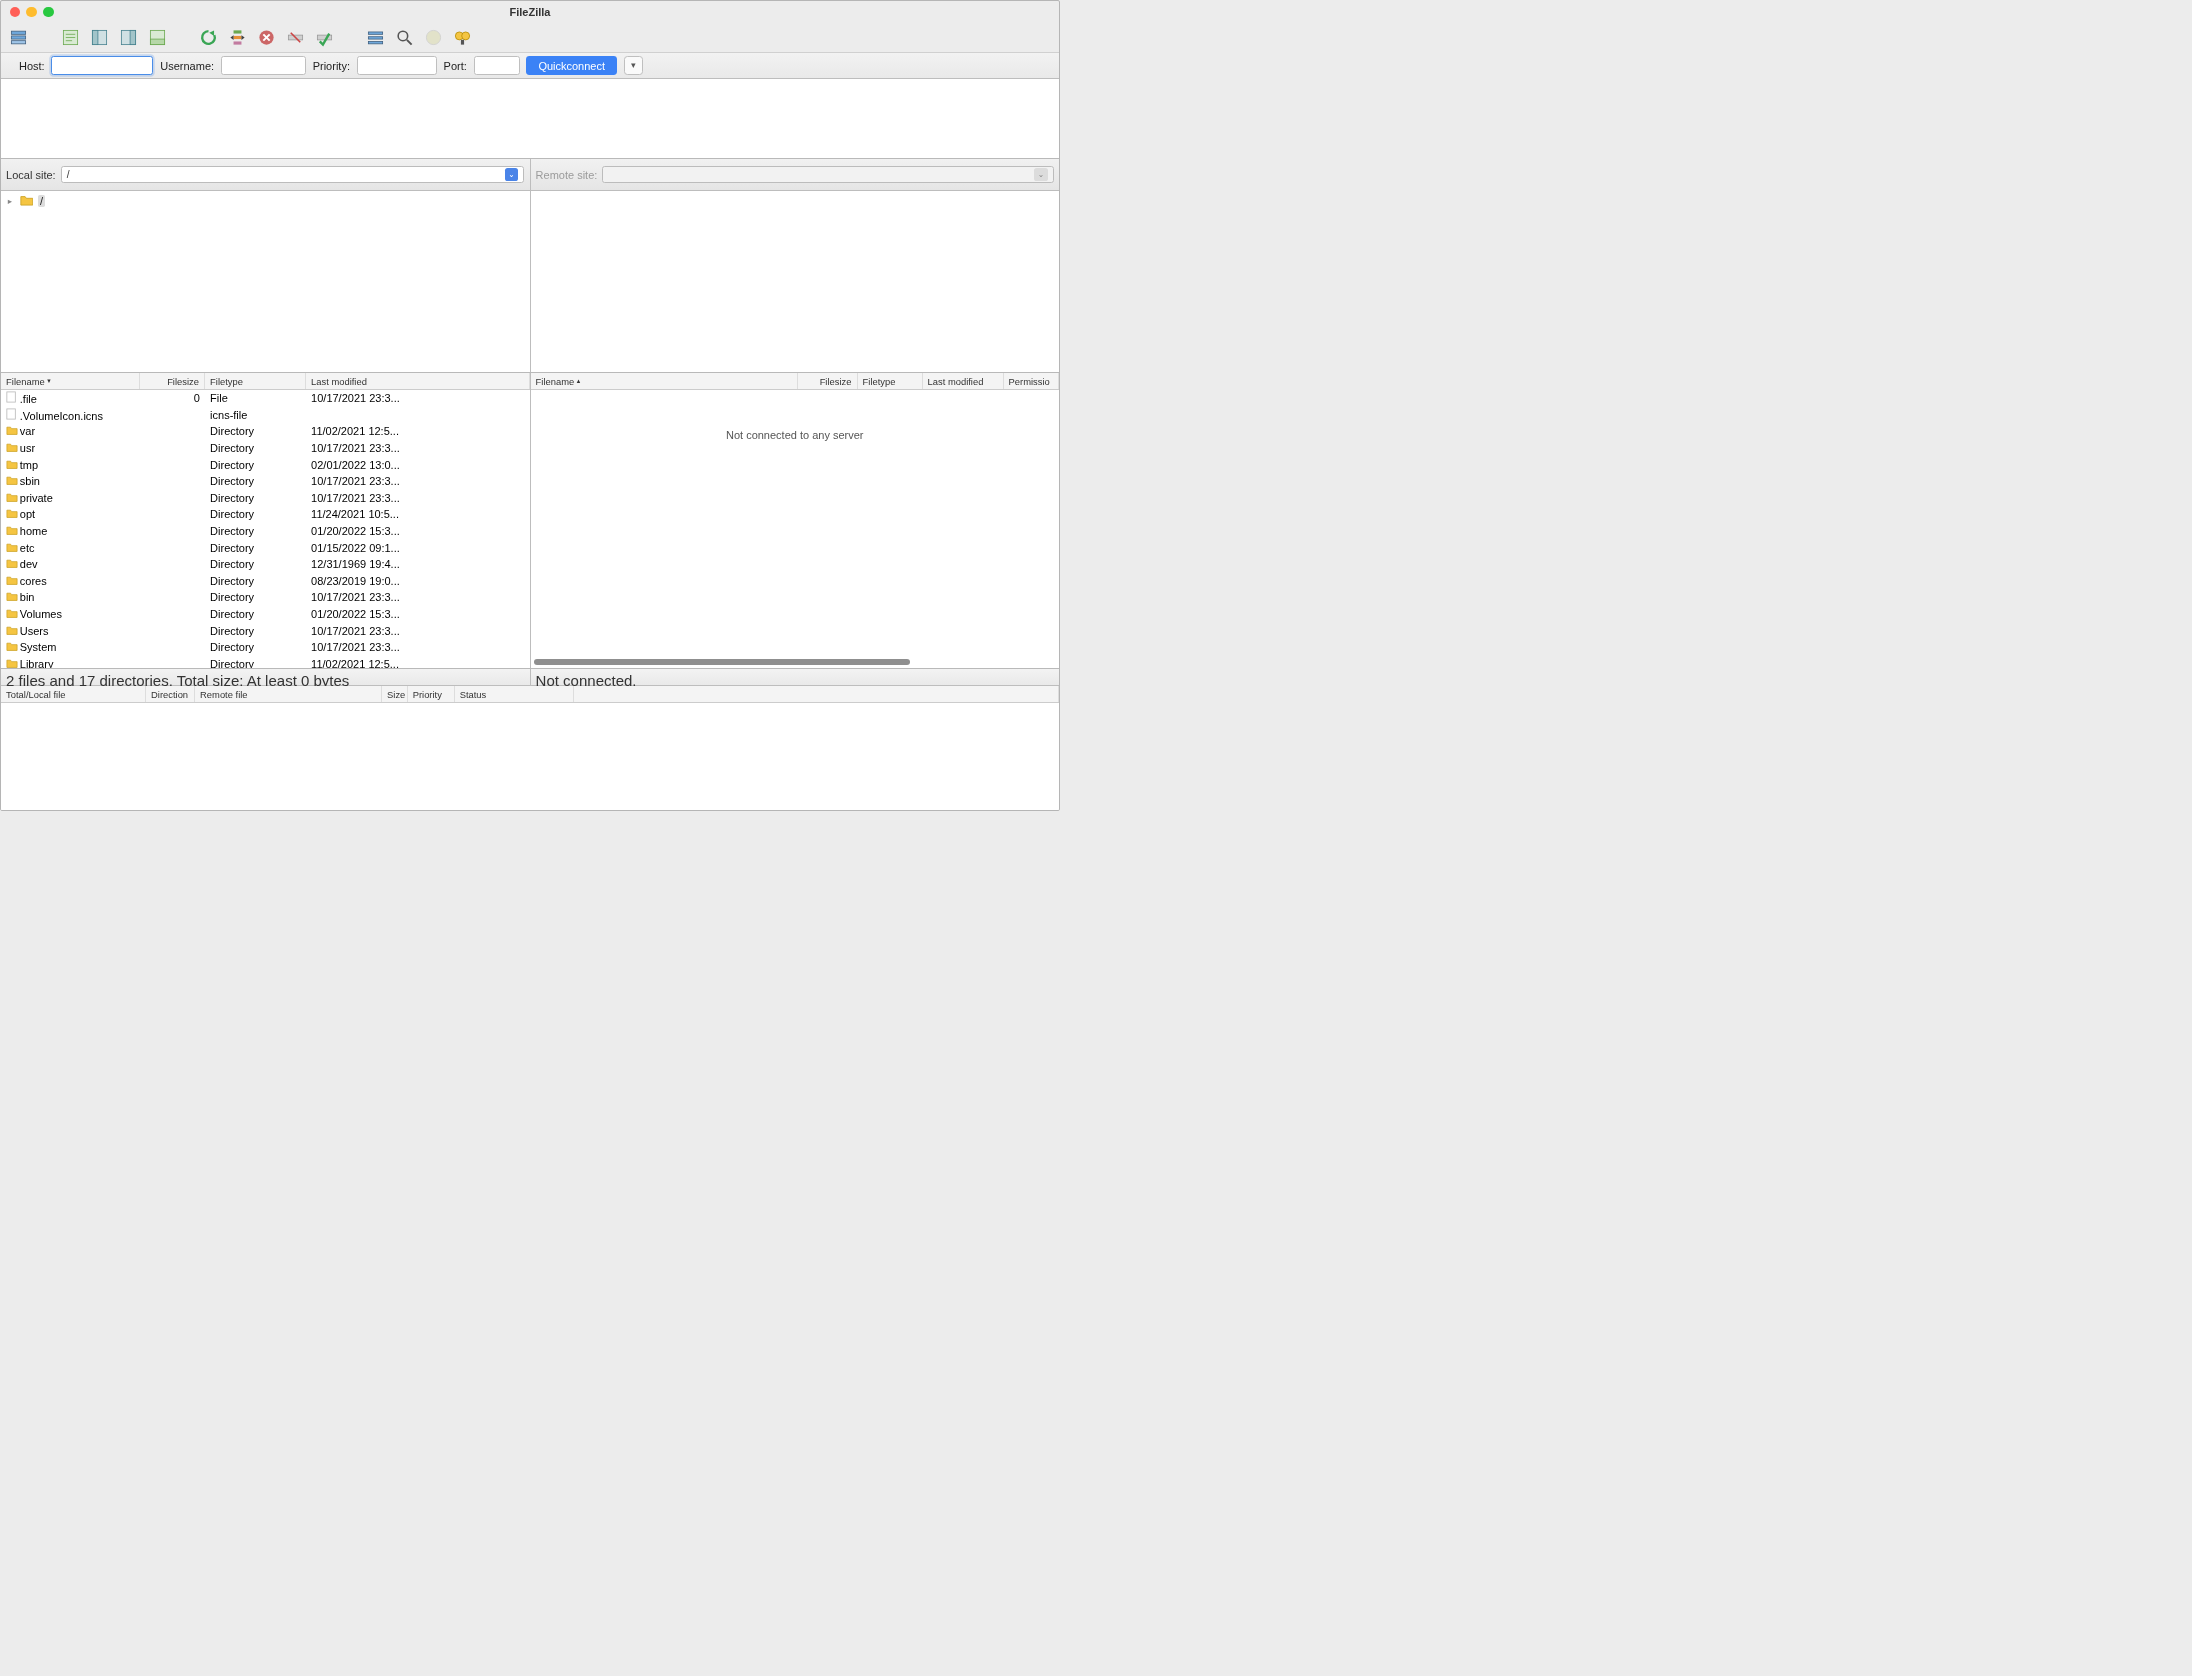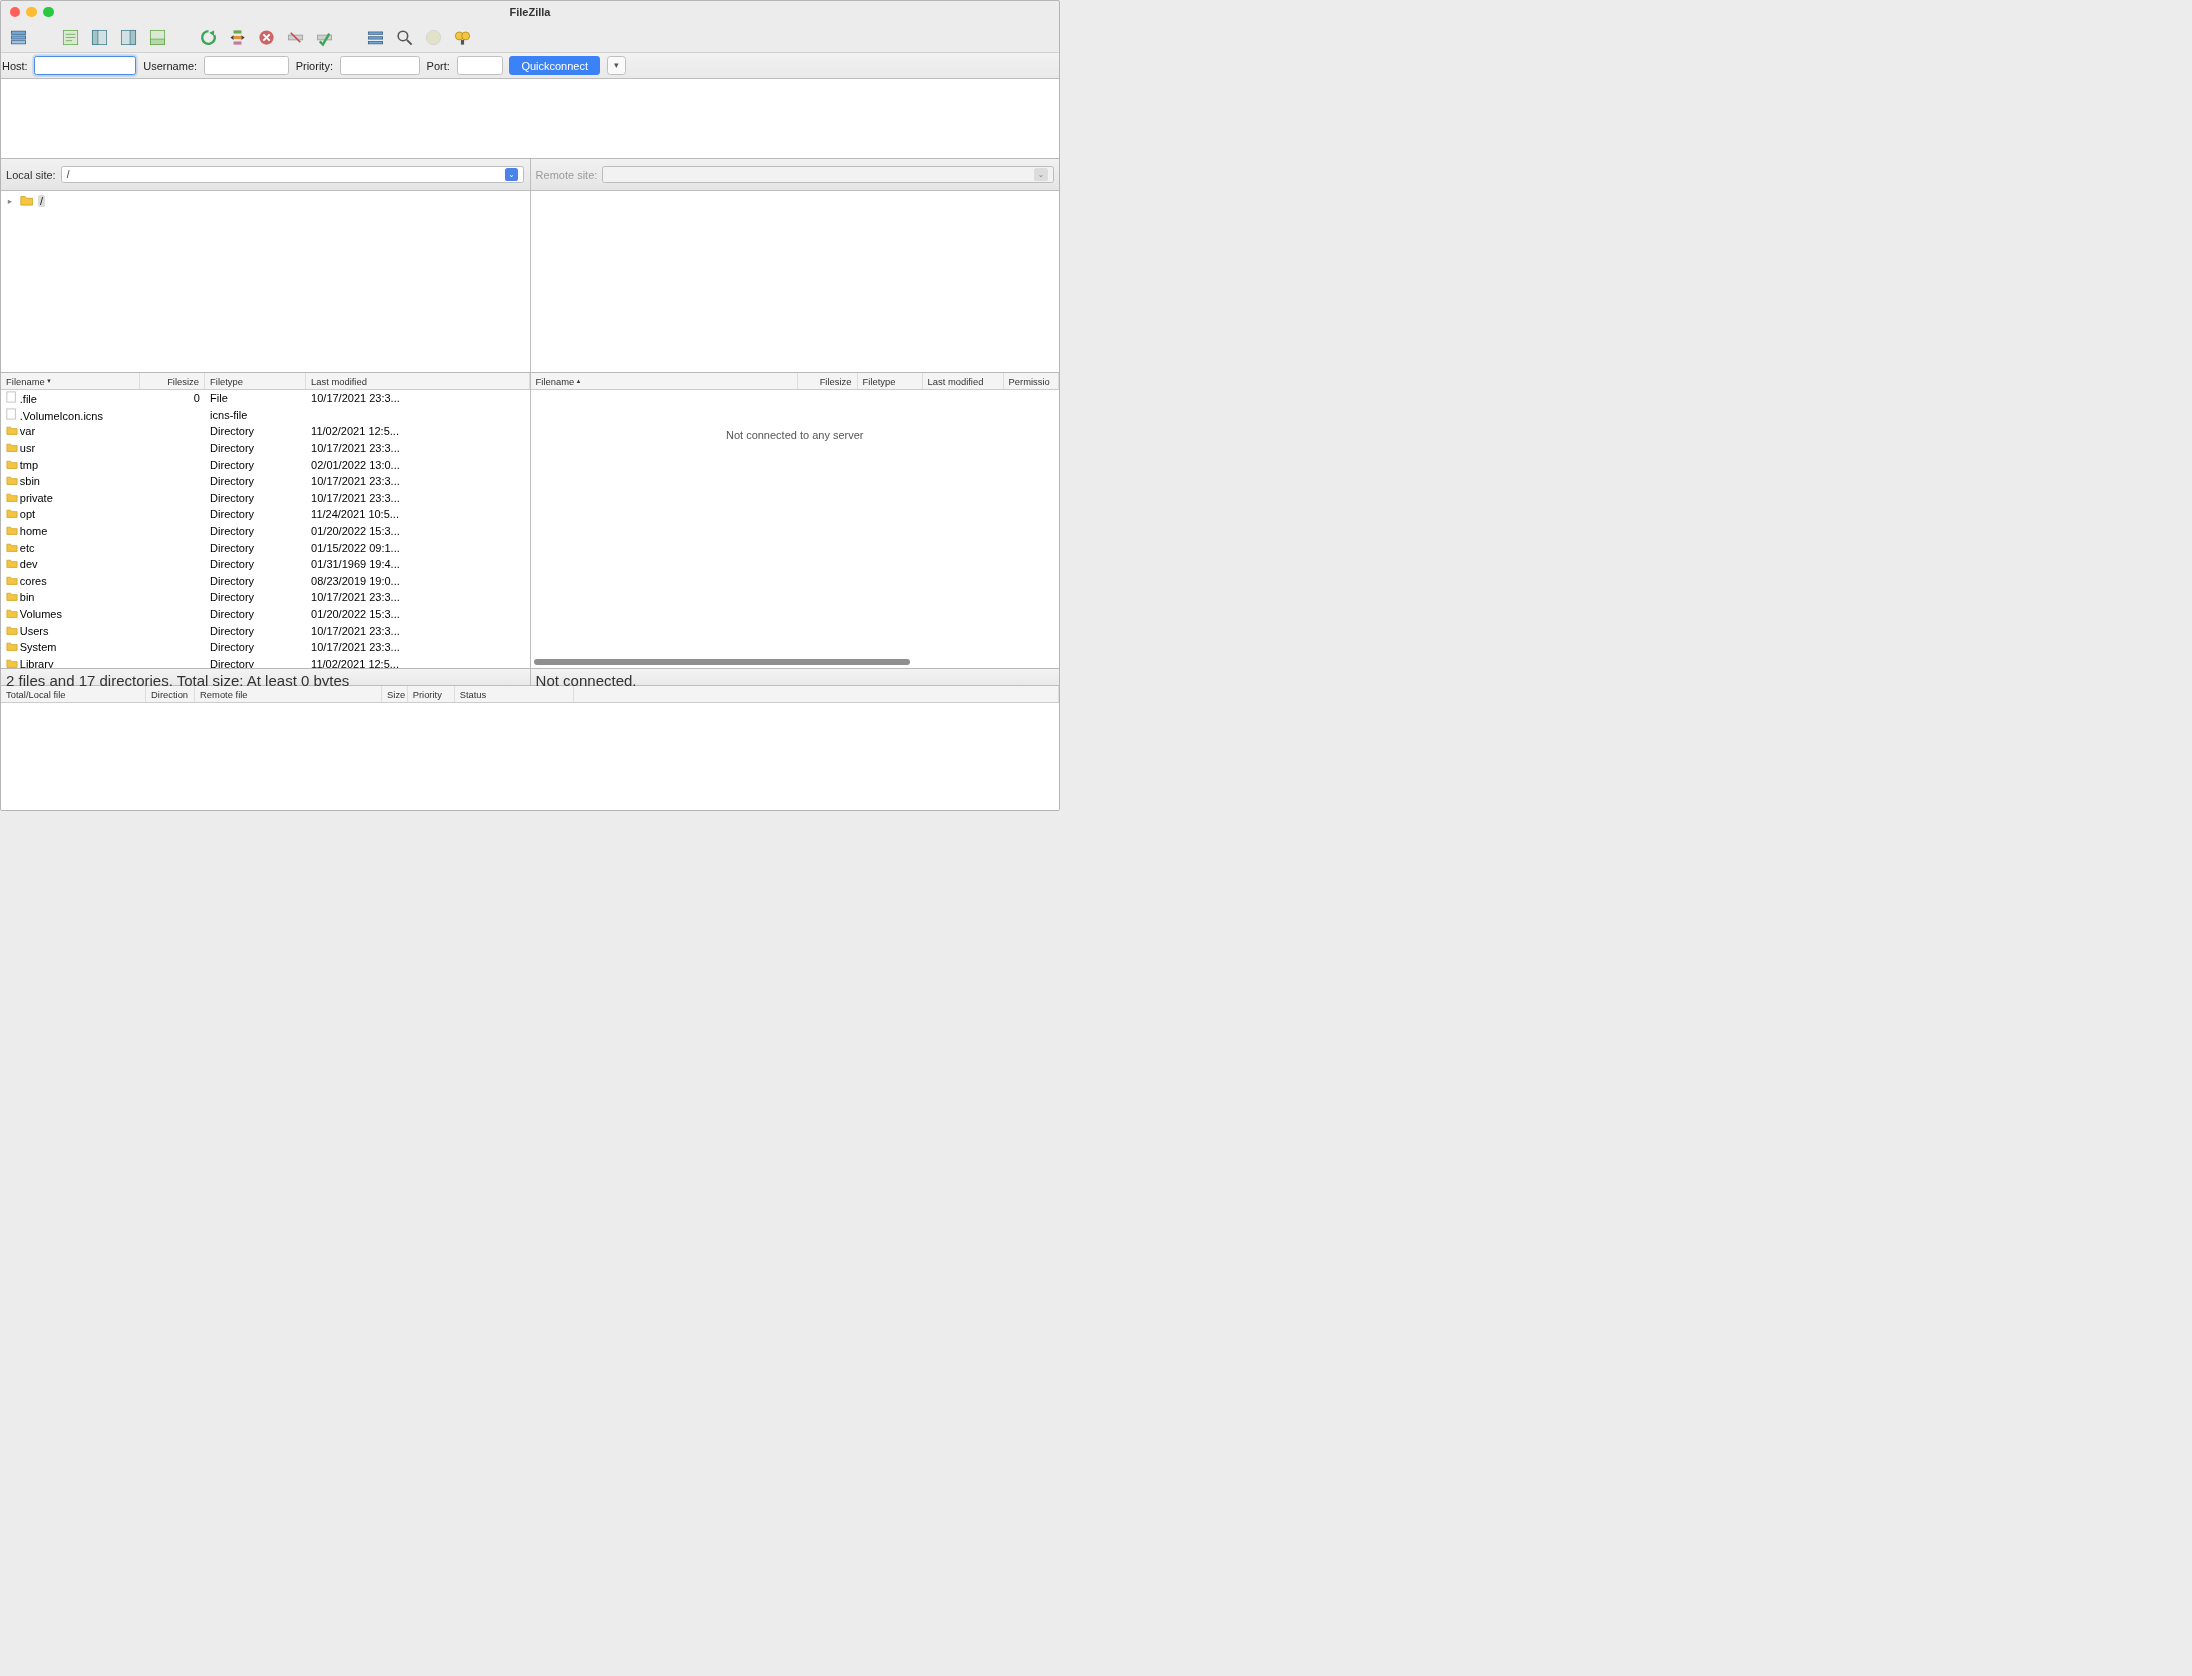--- a/index.html
+++ b/index.html
@@ -29,21 +29,21 @@
   }
   .tb-sep { width:19px; }
   .tb-btn {
     width:25.6px; height:24px; display:flex; align-items:center; justify-content:center;
     border-radius:3.4px; cursor:default;
   }
   .tb-btn svg { width:19px; height:19px; }
   
   .quickbar {
     height:27px; border-top:0.9px solid #d0d0d0; border-bottom:0.9px solid #bdbdbd;
-    display:flex; align-items:center; padding:0 1px; gap:6.8px;
+    display:flex; align-items:center; padding:0 18px; gap:6.8px;
     background:linear-gradient(#f2f2f2,#e9e9e9);
     font-size:11px; color:#222;
   }
   .quickbar label{font-size:11px;}
   .q-input {
     height:19px; background:#fff; border:0.9px solid #bfbfbf; border-radius:2.6px; font-size:10.2px; padding:0 3.4px;
   }
   .q-input.focused {
     border:1.7px solid #4a8de8; box-shadow:0 0 0 1.7px rgba(74,141,232,.25);
   }
@@ -393,21 +393,21 @@
             <div class="cell lc-mod">01/15/2022 09:1...</div>
           </div>
           <div class="row">
             <div class="cell lc-name"><span class="file-ico ">
                 <svg width="12" height="10.2" viewBox="0 0 16 14">
                   <path d="M1 3h5l1.5 2H15v8H1z" fill="#f5c542" stroke="#caa023"></path>
                 </svg>
               </span>dev</div>
             <div class="cell lc-size" style="text-align:right"></div>
             <div class="cell lc-type">Directory</div>
-            <div class="cell lc-mod">01/31/1969 19:4...</div>
+            <div class="cell lc-mod">12/31/1969 19:4...</div>
           </div>
           <div class="row">
             <div class="cell lc-name"><span class="file-ico ">
                 <svg width="12" height="10.2" viewBox="0 0 16 14">
                   <path d="M1 3h5l1.5 2H15v8H1z" fill="#f5c542" stroke="#caa023"></path>
                 </svg>
               </span>cores</div>
             <div class="cell lc-size" style="text-align:right"></div>
             <div class="cell lc-type">Directory</div>
             <div class="cell lc-mod">08/23/2019 19:0...</div>

